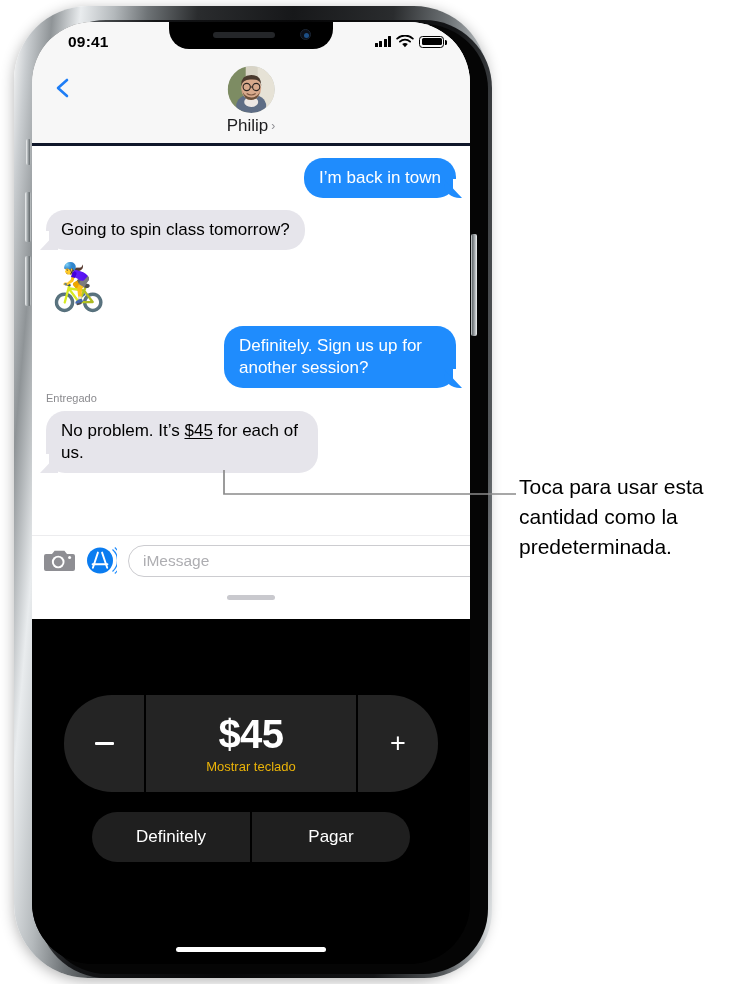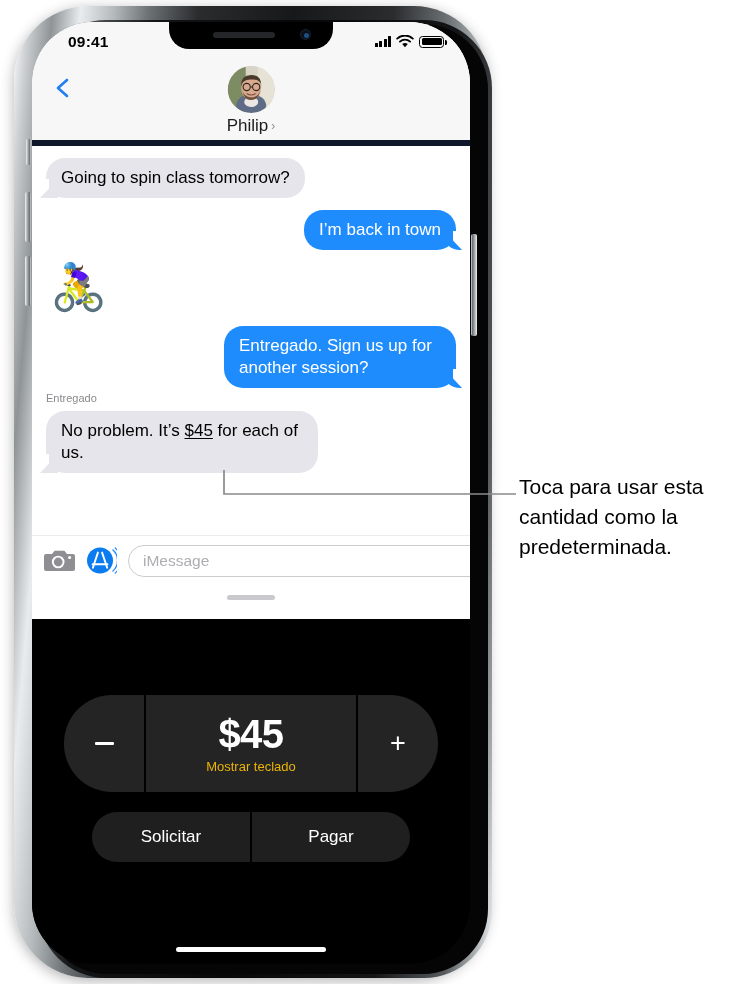--- a/index.html
+++ b/index.html
@@ -80,21 +80,21 @@
   }
 
   
   .msg-app {
     position: absolute; left: 0; top: 0; width: 438px; height: 563px;
     background: #ffffff;
   }
   .nav-bar {
     position: relative; height: 124px;
     background: #f7f7f7;
-    border-bottom: 6px solid #0f172a;
+    border-bottom: 3px solid #0f172a;
   }
   .status-bar {
     position: absolute; top: 0; left: 0; right: 0; height: 36px;
     display: flex; align-items: center; z-index: 10;
   }
   .status-time {
     position: absolute; left: 36px; top: 11px;
     font-size: 15.5px; font-weight: bold; color: #000; letter-spacing: .2px;
   }
   .status-right {
@@ -329,34 +329,34 @@
           </div>
           <div class="contact-name-row">
             <span class="contact-name">Philip</span>
             <span class="contact-arrow">›</span>
           </div>
         </div>
       </div>
 
       <div class="thread">
 
+        <div class="row out">
+          <div class="bubble out">I’m back in town</div>
+        </div>
+
         <div class="row in">
           <div class="bubble in">Going to spin class tomorrow?</div>
         </div>
 
-        <div class="row out">
-          <div class="bubble out">I’m back in town</div>
-        </div>
-
         <div class="emoji-row">
           <span class="emoji-big">🚴‍♀️</span>
         </div>
 
         <div class="row out">
-          <div class="bubble out" style="max-width:232px">Entregado. Sign us up for another session?</div>
+          <div class="bubble out" style="max-width:232px">Definitely. Sign us up for another session?</div>
         </div>
 
         <div class="delivered">Entregado</div>
 
         <div class="row in" style="margin-top:7px">
           <div class="bubble in" style="max-width:272px">
             <span>No problem. It’s </span><span class="dd-link">$45</span><span> for each of us.</span>
           </div>
         </div>
       </div>
@@ -400,21 +400,21 @@
         <div class="amount-cell">
           <div class="amount-value">$45</div>
           <div class="amount-sub">Mostrar teclado</div>
         </div>
         <div class="step-btn plus">
           <span class="step-sign">+</span>
         </div>
       </div>
 
       <div class="pay-actions">
-        <div class="pay-btn left">Solicitar</div>
+        <div class="pay-btn left">Definitely</div>
         <div class="pay-btn right">Pagar</div>
       </div>
 
       <div class="home-indicator"></div>
     </div>
   </div>
 
   <svg class="callout-svg">
     <path d="M224 470 L224 494 L516 494" stroke="#8a8a8a" stroke-width="1.7" fill="none"></path>
   </svg>

